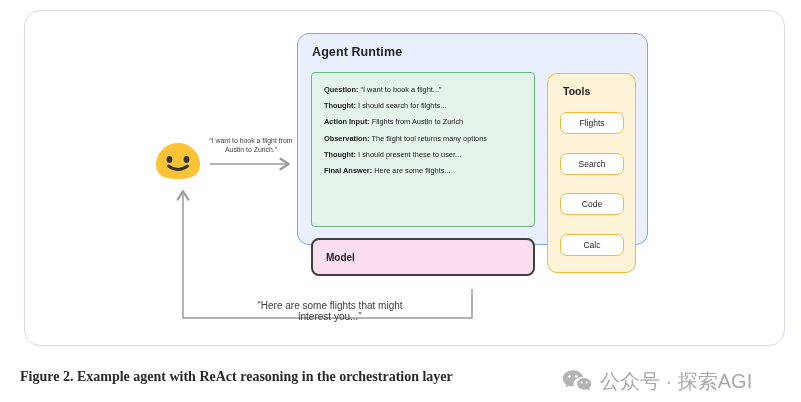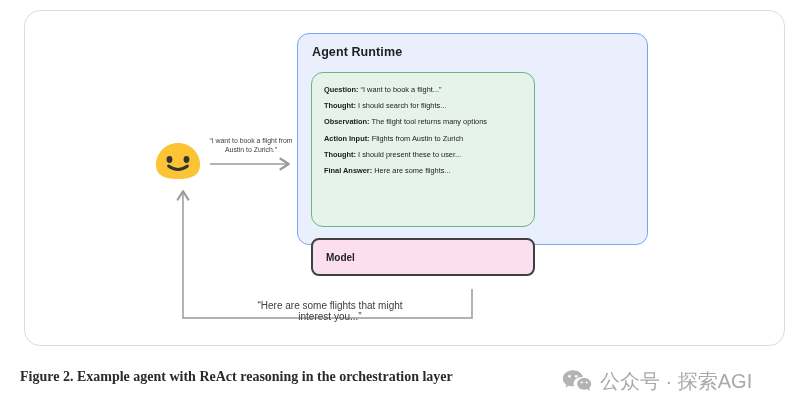--- a/index.html
+++ b/index.html
@@ -14,21 +14,21 @@
   .connectors{position:absolute;left:0;top:0;width:801px;height:402px;pointer-events:none;}
 
   
   .agent-box{
     position:absolute;left:297px;top:33px;width:351px;height:212px;box-sizing:border-box;
     background:#e9effc;border:1.5px solid #79a6f3;border-radius:12px;
   }
   .agent-title{position:absolute;left:14px;top:11px;font-size:12.5px;font-weight:600;color:#1f1f1f;letter-spacing:.1px;}
   .react-box{
     position:absolute;left:13px;top:38px;width:224px;height:155px;box-sizing:border-box;
-    background:#e6f3ea;border:1.5px solid #68b77f;border-radius:12px;
+    background:#e6f3ea;border:1.5px solid #68b77f;border-radius:4px;
     padding:9px 6px 0 12px;
   }
   .trace-line{font-size:7.4px;line-height:16.2px;color:#202124;white-space:nowrap;}
   .trace-line .lbl{font-weight:700;}
   .model-box{
     position:absolute;left:13px;top:204px;width:224px;height:38px;box-sizing:border-box;
     background:#fbdff0;border:2px solid #404040;border-radius:8px;
     display:flex;align-items:center;
   }
   .model-box span{margin-left:13px;font-size:10px;font-weight:600;color:#1f1f1f;}
@@ -89,31 +89,38 @@
 
   <div class="quote quote-request">“I want to book a flight from Austin to Zurich.”</div>
   <div class="quote quote-response">“Here are some flights that might interest you...”</div>
 
   <div class="agent-box">
     <div class="agent-title">Agent Runtime</div>
 
     <div class="react-box">
       <div class="trace-line"><span class="lbl">Question:</span><span> “I want to book a flight...”</span></div>
       <div class="trace-line"><span class="lbl">Thought:</span><span> I should search for flights...</span></div>
+      <div class="trace-line"><span class="lbl">Action Input:</span><span> Flights from Austin to Zurich</span></div>
       <div class="trace-line"><span class="lbl">Observation:</span><span> The flight tool returns many options</span></div>
-      <div class="trace-line"><span class="lbl">Action Input:</span><span> Flights from Austin to Zurich</span></div>
       <div class="trace-line"><span class="lbl">Thought:</span><span> I should present these to user...</span></div>
       <div class="trace-line"><span class="lbl">Final Answer:</span><span> Here are some flights...</span></div>
     </div>
 
     <div class="model-box">
       <span>Model</span>
     </div>
   </div>
 
+  <div class="tools-box">
+    <div class="tools-title">Tools</div>
+    <div class="tool-btn">Flights</div>
+    <div class="tool-btn">Search</div>
+    <div class="tool-btn">Code</div>
+    <div class="tool-btn">Calc</div>
+  </div>
 
   <div class="caption">Figure 2. Example agent with ReAct reasoning in the orchestration layer</div>
 
   <div class="watermark">
     <svg viewBox="0 0 36 30" width="30" height="26">
       <path fill="#b3b3b3" d="M13 1C6.4 1 1 5.4 1 10.8c0 3 1.6 5.6 4.2 7.4L4 21.6l4.3-2.2c1.5.5 3 .7 4.7.7.5 0 .9 0 1.4-.1-.3-.9-.5-1.8-.5-2.8 0-4.6 4.4-8.3 9.8-8.3.5 0 1 0 1.5.1C24.1 4.4 19.1 1 13 1z"></path>
       <circle cx="9" cy="8.2" r="1.6" fill="#ffffff"></circle>
       <circle cx="17" cy="8.2" r="1.6" fill="#ffffff"></circle>
       <path fill="#b3b3b3" d="M35 17.2c0-3.9-3.8-7.1-8.4-7.1s-8.4 3.2-8.4 7.1 3.8 7.1 8.4 7.1c1.2 0 2.4-.2 3.4-.6l3.6 1.9-1-3.2c1.5-1.3 2.4-3.1 2.4-5.2z"></path>
       <circle cx="23.6" cy="15.6" r="1.3" fill="#ffffff"></circle>

